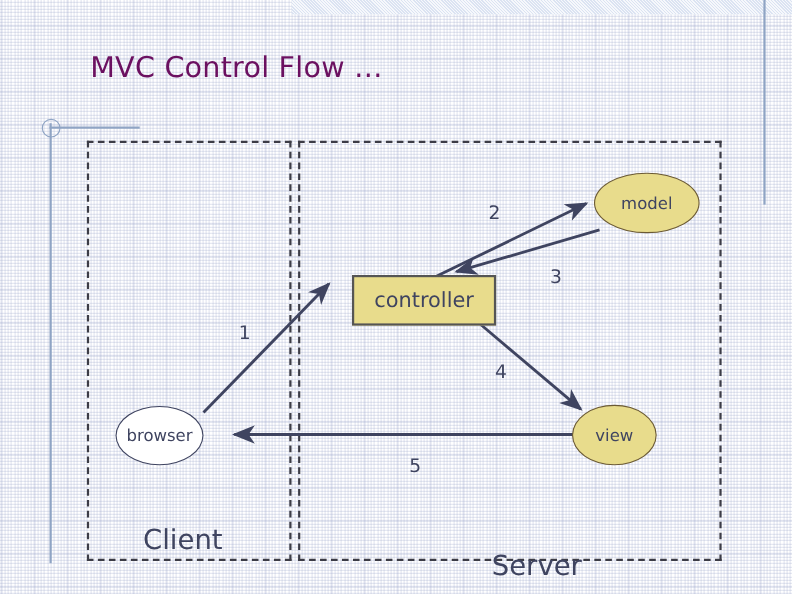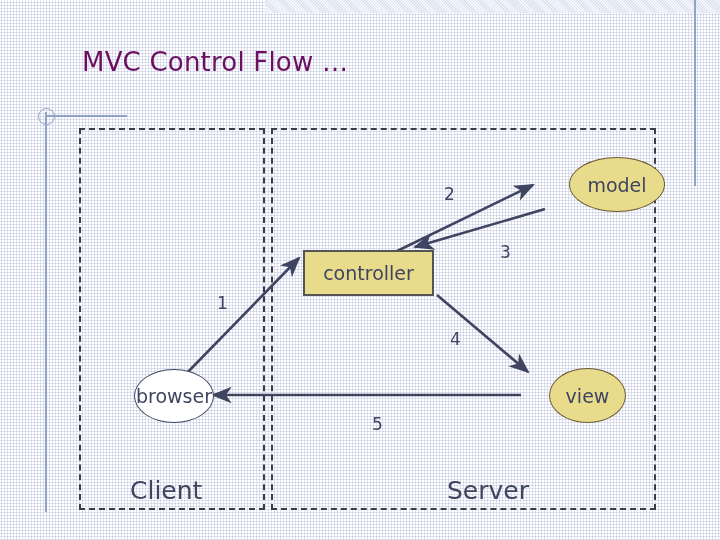--- a/index.html
+++ b/index.html
@@ -83,23 +83,22 @@
     font-size: 25px;
     white-space: nowrap;
   }
   .node-ellipse {
     position: absolute;
     box-sizing: border-box;
     border-radius: 50%;
     display: flex;
     align-items: center;
     justify-content: center;
-    font-size: 19px;
+    font-size: 15px;
     color: #3f4460;
-    margin-left: 29px;
   }
   .node-rect {
     position: absolute;
     box-sizing: border-box;
     display: flex;
     align-items: center;
     justify-content: center;
     font-size: 19px;
     color: #3f4460;
   }
@@ -129,21 +128,21 @@
   <div id="deco-circle"></div>
 
   <div class="deco-vline" style="left:694px; top:0px; width:2px; height:186px;"></div>
 
   <div id="title">MVC Control Flow …</div>
 
   <div class="dashbox" style="left:79px; top:128px; width:186px; height:382px;"></div>
   <div class="dashbox" style="left:271px; top:128px; width:385px; height:382px;"></div>
 
   <div class="zone-label" style="left:130px; top:476px;">Client</div>
-  <div class="zone-label" style="left:447px; top:476px;">Server</div>
+  <div class="zone-label" style="left:447px; top:500px;">Server</div>
 
   <svg class="arrows" viewBox="0 0 720 540">
     <defs>
       <marker id="ah" markerWidth="9" markerHeight="9" refX="7.2" refY="3.2" orient="auto" markerUnits="strokeWidth">
         <path d="M0,0 L8,3.2 L0,6.4 L2.2,3.2 z" fill="#3f4460"></path>
       </marker>
     </defs>
 
     <line x1="185" y1="375" x2="299" y2="258" stroke="#3f4460" stroke-width="2.6" marker-end="url(#ah)"></line>
 
@@ -153,21 +152,21 @@
 
     <line x1="437" y1="295" x2="528" y2="372" stroke="#3f4460" stroke-width="2.6" marker-end="url(#ah)"></line>
 
     <line x1="521" y1="395" x2="213" y2="395" stroke="#3f4460" stroke-width="2.6" marker-end="url(#ah)"></line>
   </svg>
 
   <div class="node-ellipse" style="left:105px; top:369px; width:80px; height:54px; background:#ffffff; border:1.5px solid #3f4460;">
     <span>browser</span>
   </div>
 
-  <div class="node-rect" style="left:303px; top:250px; width:131px; height:46px; background:#e8dc8c; border:2px solid #555555;">
+  <div class="node-rect" style="left:320px; top:250px; width:131px; height:46px; background:#e8dc8c; border:2px solid #555555;">
     <span>controller</span>
   </div>
 
   <div class="node-ellipse" style="left:540px; top:157px; width:96px; height:55px; background:#e8dc8c; border:1.5px solid #6b5a34;">
     <span>model</span>
   </div>
 
   <div class="node-ellipse" style="left:520px; top:368px; width:77px; height:55px; background:#e8dc8c; border:1.5px solid #6b5a34;">
     <span>view</span>
   </div>

